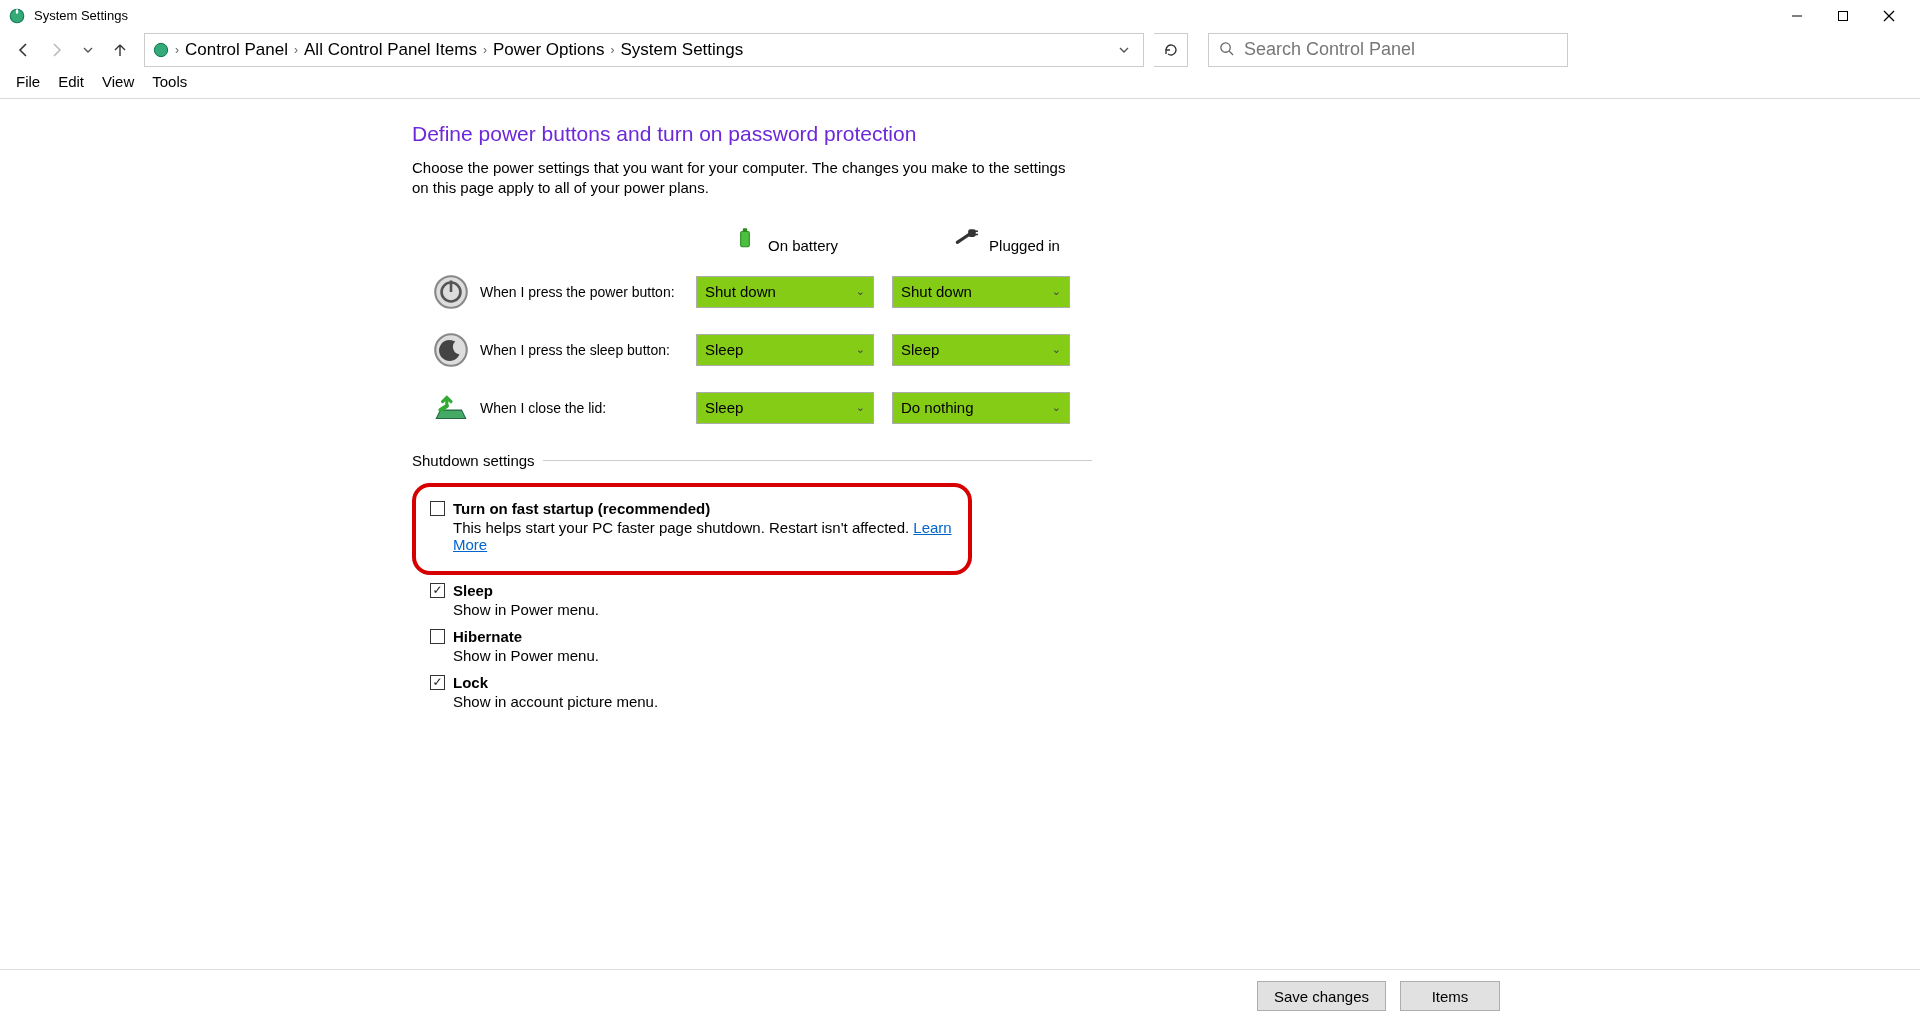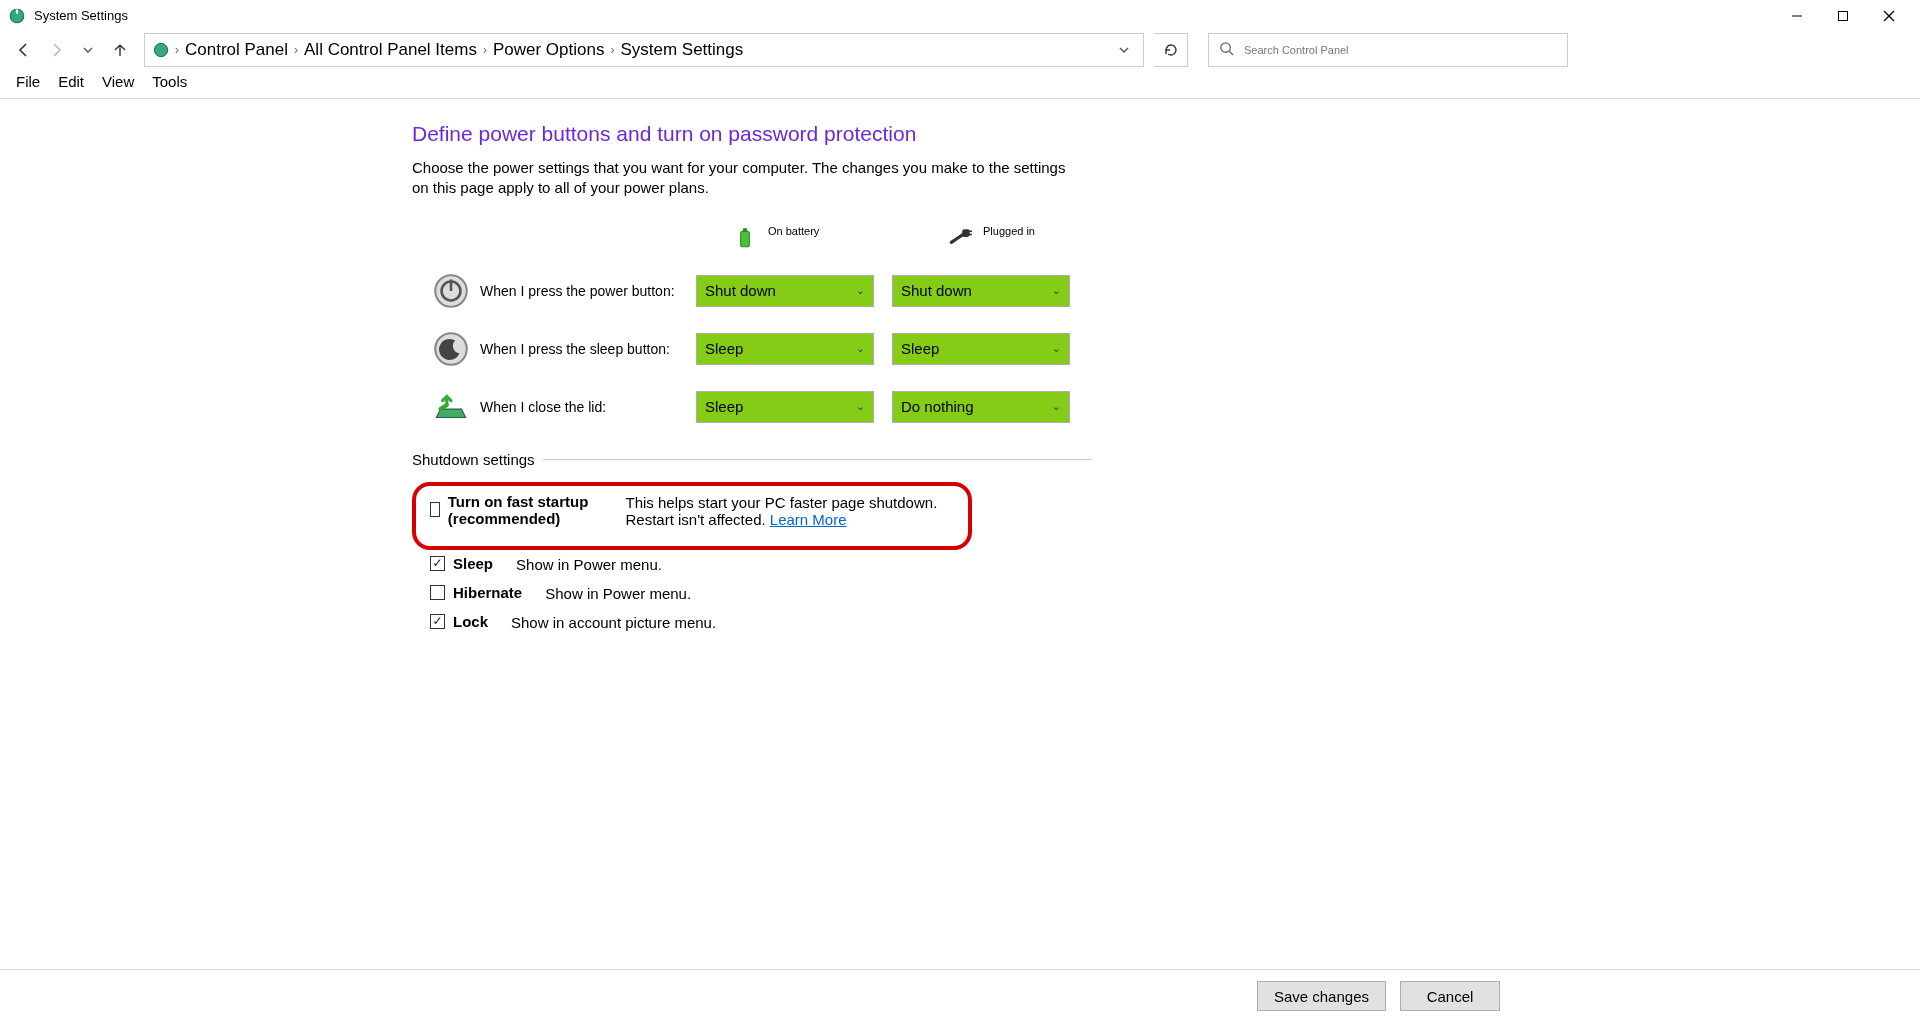--- a/index.html
+++ b/index.html
@@ -83,21 +83,21 @@
       margin-left: 16px;
       flex: 0 0 360px;
       height: 34px;
       border:1px solid #ccc;
       display:flex; align-items:center;
       padding:0 10px;
       gap: 10px;
       color:#666;
     }
     .searchbar input {
-      border:none; outline:none; flex:1; font-size:11px; color:#333;
+      border:none; outline:none; flex:1; font-size:18px; color:#333;
       background: transparent;
     }
     .searchbar input::placeholder { color:#777; }
 
     
     .menubar {
       height: 28px;
       border-bottom: 1px solid #dadada;
       display:flex; align-items:flex-start;
       padding: 0 8px;
@@ -134,40 +134,40 @@
 
     .section-head {
       display:flex; align-items:center;
       margin-bottom: 14px;
     }
     .section-head-label { font-size:15px; white-space: nowrap; }
     .section-head-line { flex:1; height:1px; background:#ccc; margin-left:8px; }
 
     .power-table { display:flex; flex-direction:column; gap:18px; }
     .col-heads { display:flex; align-items:center; padding-left:320px; gap: 115px; }
-    .col-head { display:flex; align-items:flex-start; gap:10px; font-size:11px; min-width:100px;}
+    .col-head { display:flex; align-items:flex-end; gap:10px; font-size:15px; min-width:100px;}
     .battery-icon svg, .plug-icon svg { width:26px; height:26px; }
 
     .opt-row { display:flex; align-items:center; height:40px; }
     .opt-icon { width:42px; height:42px; margin-left:18px; margin-right:8px; display:flex; align-items:center; justify-content:center; }
     .opt-label { width: 216px; font-size:14px; }
     .sel {
       width: 178px; height: 32px;
       background: #84cc16;
       border: 1px solid #adadad;
       display:flex; align-items:center;
       padding: 0 8px;
       margin-right: 18px;
       cursor:pointer;
       justify-content: space-between;
     }
     .sel-caret { font-size:11px; color:#444; }
 
     .shutdown-section { margin-top: 24px; }
-    .chk-row { display:flex; flex-direction:row; padding-left:18px; margin-bottom:10px; }
+    .chk-row { display:flex; flex-direction:column; padding-left:18px; margin-bottom:10px;margin-top:7px; }
     .chk-line { display:flex; align-items:center; gap:8px; }
     .chkbox {
       width:15px; height:15px;
       border:1px solid #333;
       display:inline-flex; align-items:center; justify-content:center;
       background:#fff;
       font-size:12px; line-height:1; color:#222;
     }
     .chk-title { font-weight:700; }
     .chk-desc { margin-left:23px; font-size:15px; margin-top:2px; }
@@ -424,14 +424,14 @@
           <span class="chk-title">Lock</span>
         </div>
         <div class="chk-desc">Show in account picture menu.</div>
       </div>
     </div>
   </div>
 </div>
 
 <div class="footer">
   <button class="btn">Save changes</button>
-  <button class="btn">Cancel</button>
+  <button class="btn">Items</button>
 </div>
 
 </body></html>

